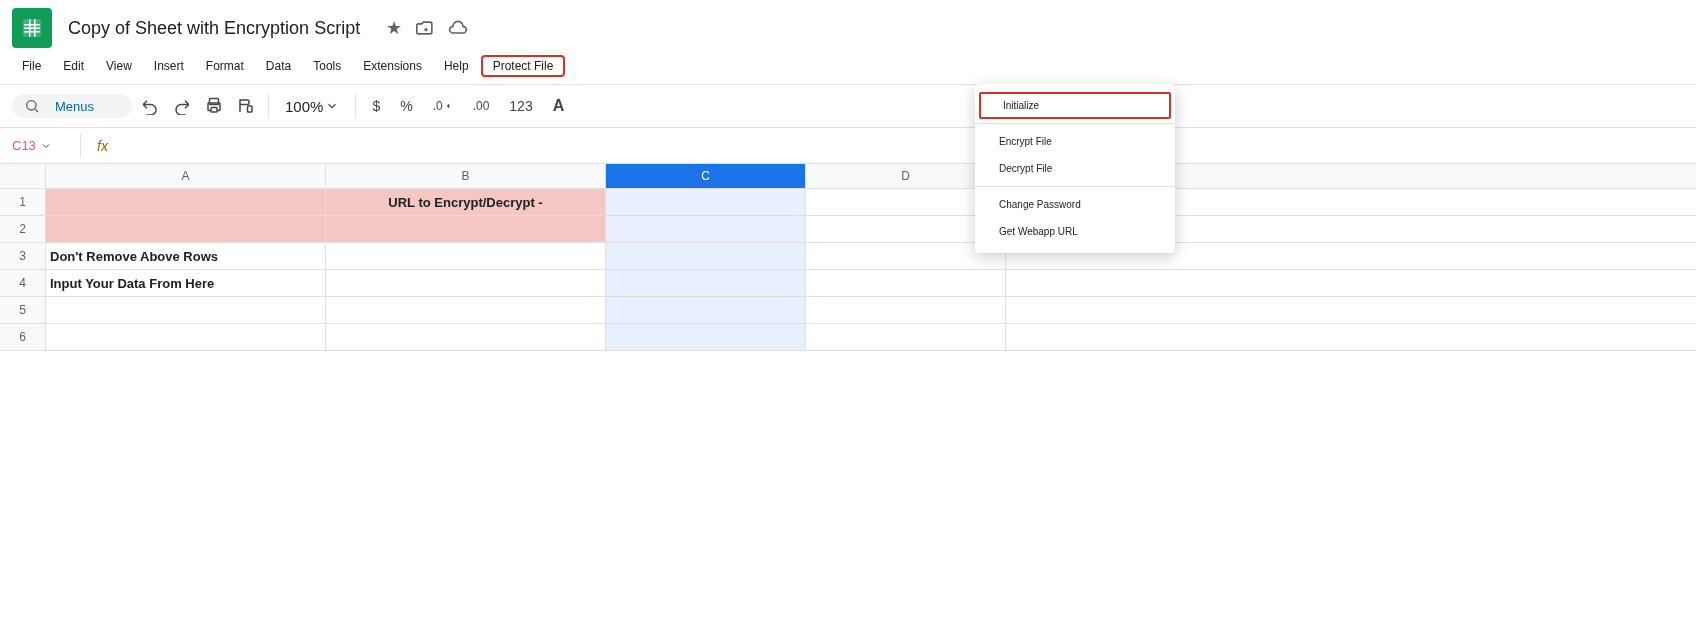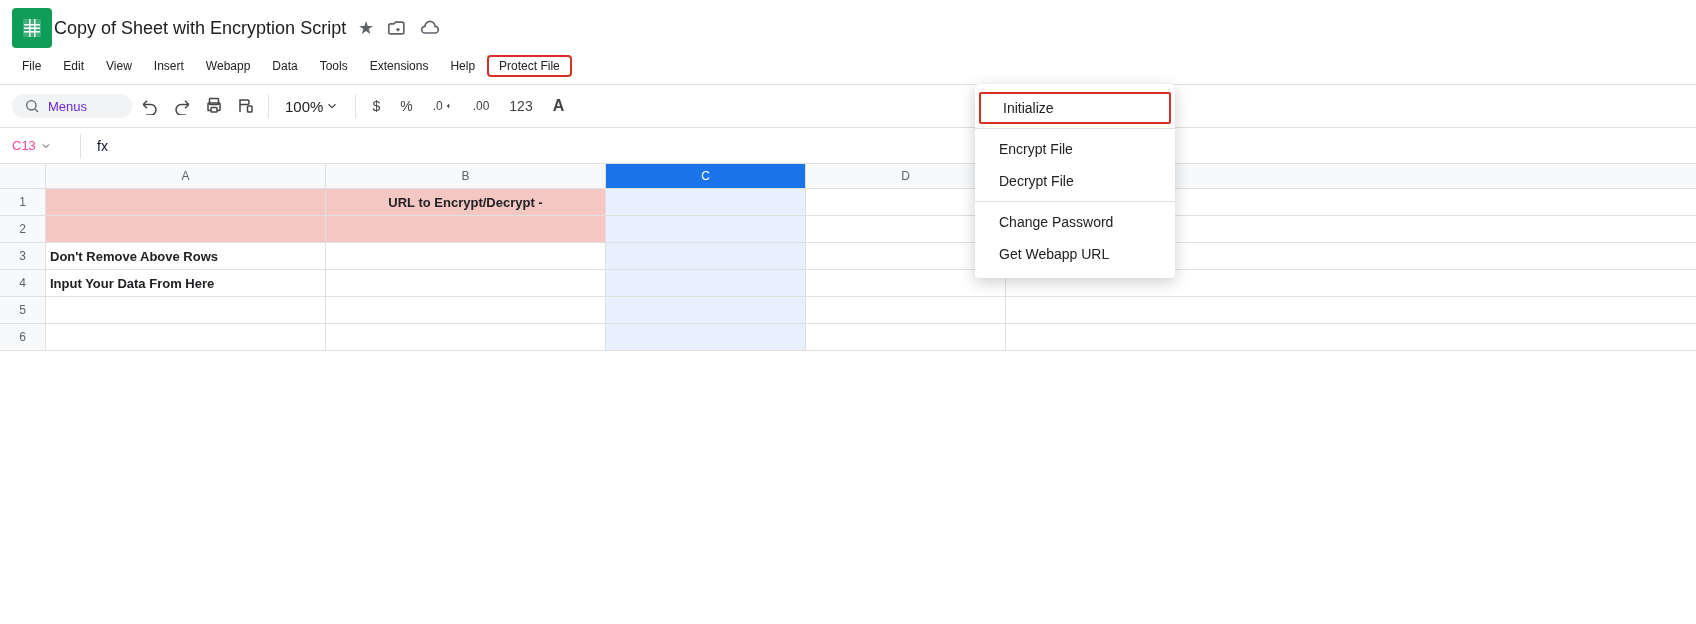--- a/index.html
+++ b/index.html
@@ -9,21 +9,21 @@
       font-size: 14px;
       color: #202124;
       overflow: hidden;
     }
 
     
     .title-bar {
       display: flex;
       align-items: center;
       padding: 8px 12px 0 12px;
-      gap: 2px;
+      gap: 16px;
       height: 48px;
     }
     .app-icon {
       width: 40px;
       height: 40px;
       background: #0f9d58;
       border-radius: 4px;
       display: flex;
       align-items: center;
       justify-content: center;
@@ -93,21 +93,22 @@
       display: flex;
       align-items: center;
       background: #f1f3f4;
       border-radius: 20px;
       padding: 4px 12px;
       gap: 8px;
       min-width: 120px;
     }
     .toolbar-search span {
       font-size: 13px;
-      color: #6d28d9;
+      color: #0369a1;
+      margin-left: 7px;
     }
     .toolbar-btn {
       width: 28px;
       height: 28px;
       display: flex;
       align-items: center;
       justify-content: center;
       border-radius: 4px;
       cursor: pointer;
       color: #444;
@@ -157,21 +158,22 @@
       align-items: center;
       gap: 4px;
     }
     .formula-divider {
       width: 1px;
       height: 24px;
       background: #e0e0e0;
     }
     .formula-icon {
       font-size: 14px;
-      color: #0f172a;
+      color: #a16207;
+      font-style: italic;
       padding: 0 8px;
     }
 
     
     .spreadsheet {
       display: flex;
       flex-direction: column;
     }
     .sheet-header {
       display: flex;
@@ -257,21 +259,21 @@
     }
     .dropdown-menu {
       background: #fff;
       border-radius: 4px;
       box-shadow: 0 4px 16px rgba(0,0,0,0.2);
       padding: 8px 0;
       min-width: 200px;
     }
     .dropdown-item {
       padding: 8px 24px;
-      font-size: 14px;
+      font-size: 10px;
       color: #202124;
       cursor: pointer;
       white-space: nowrap;
     }
     .dropdown-item.highlighted {
       border: 2px solid #d93025;
       padding: 6px 22px;
       margin: 0 4px;
       border-radius: 2px;
     }
@@ -310,21 +312,21 @@
       </svg>
     </span>
   </div>
 </div>
 
 <div class="menu-bar">
   <div class="menu-item">File</div>
   <div class="menu-item">Edit</div>
   <div class="menu-item">View</div>
   <div class="menu-item">Insert</div>
-  <div class="menu-item">Webapp</div>
+  <div class="menu-item">Format</div>
   <div class="menu-item">Data</div>
   <div class="menu-item">Tools</div>
   <div class="menu-item">Extensions</div>
   <div class="menu-item">Help</div>
   <div class="menu-item protect-file">Protect File</div>
 </div>
 
 <div class="toolbar">
   <div class="toolbar-search">
     <svg width="16" height="16" viewBox="0 0 24 24" fill="none" stroke="#5f6368" stroke-width="2">

